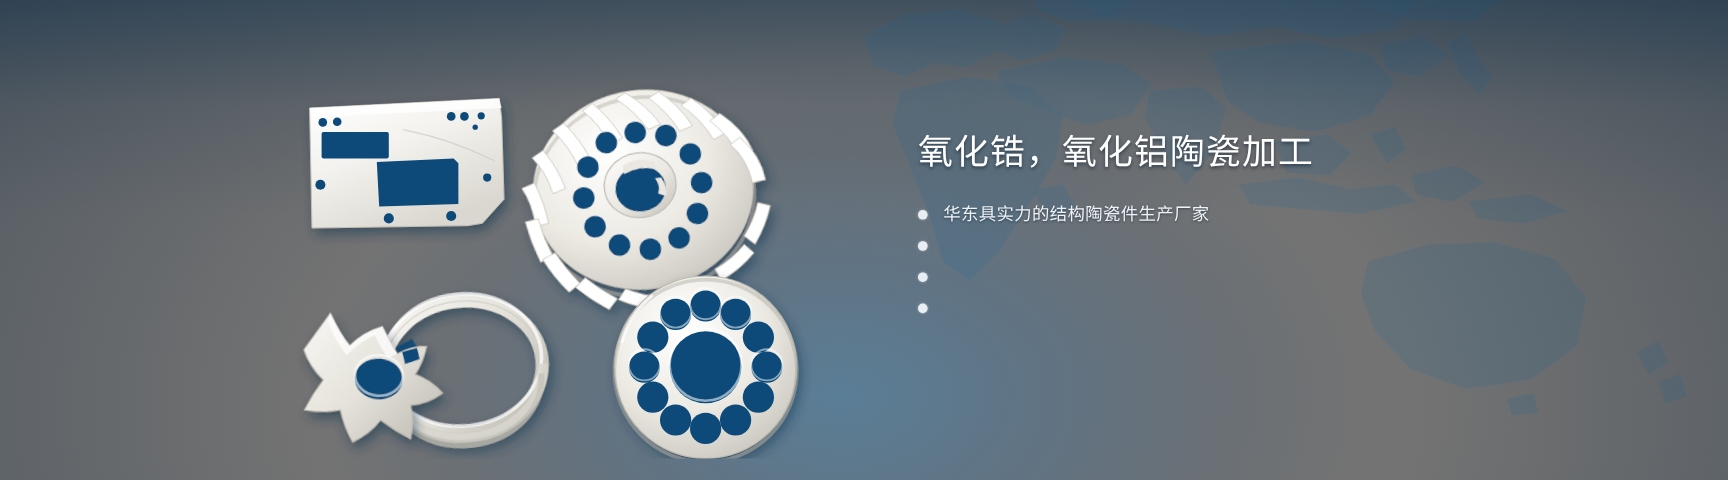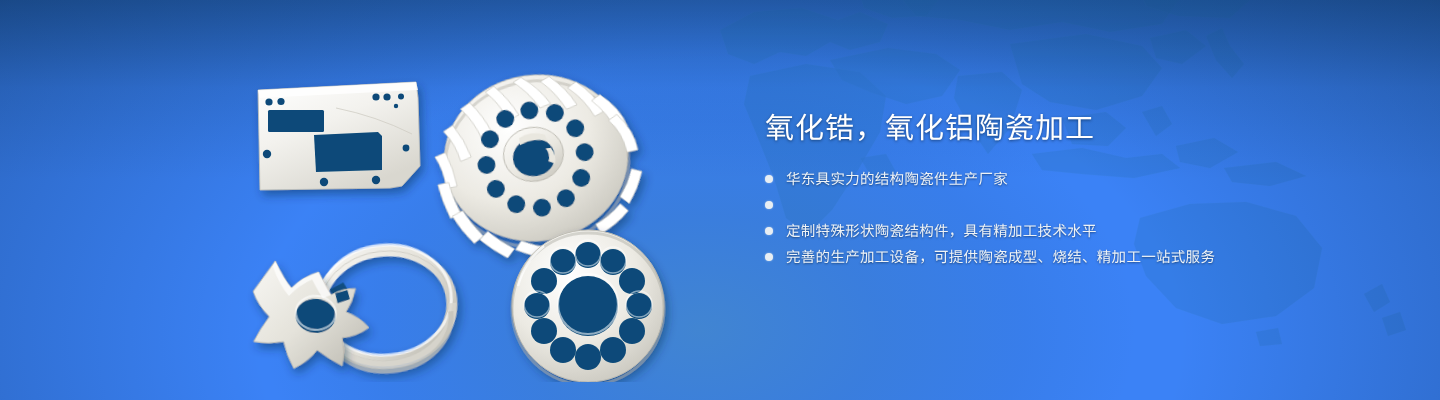--- a/index.html
+++ b/index.html
@@ -7,21 +7,21 @@
     margin: 0;
     padding: 0;
     background: #0b1a2a;
   }
   .banner {
     position: relative;
     width: 1440px;
     height: 400px;
     overflow: hidden;
     font-family: "Liberation Sans", "DejaVu Sans", sans-serif;
-    background: #3b82f6;
+    background: #737373;
   }
 
   
   .bg-base {
     position: absolute;
     inset: 0;
     background: linear-gradient(100deg,
         #074372 0%,
         #084madeup 0%,
         #084571 18%,
@@ -335,22 +335,20 @@
     <ul class="bullets">
       <li class="bullet">
         <span class="dot"></span>
         <span class="btext">华东具实力的结构陶瓷件生产厂家</span>
       </li>
       <li class="bullet">
         <span class="dot"></span>
       </li>
       <li class="bullet">
         <span class="dot"></span>
-        <span class="btext">定制特殊形状陶瓷结构件，具有精加工技术水平</span>
       </li>
       <li class="bullet">
         <span class="dot"></span>
-        <span class="btext">完善的生产加工设备，可提供陶瓷成型、烧结、精加工一站式服务</span>
       </li>
     </ul>
   </div>
 
 </div>
 
 </body></html>

